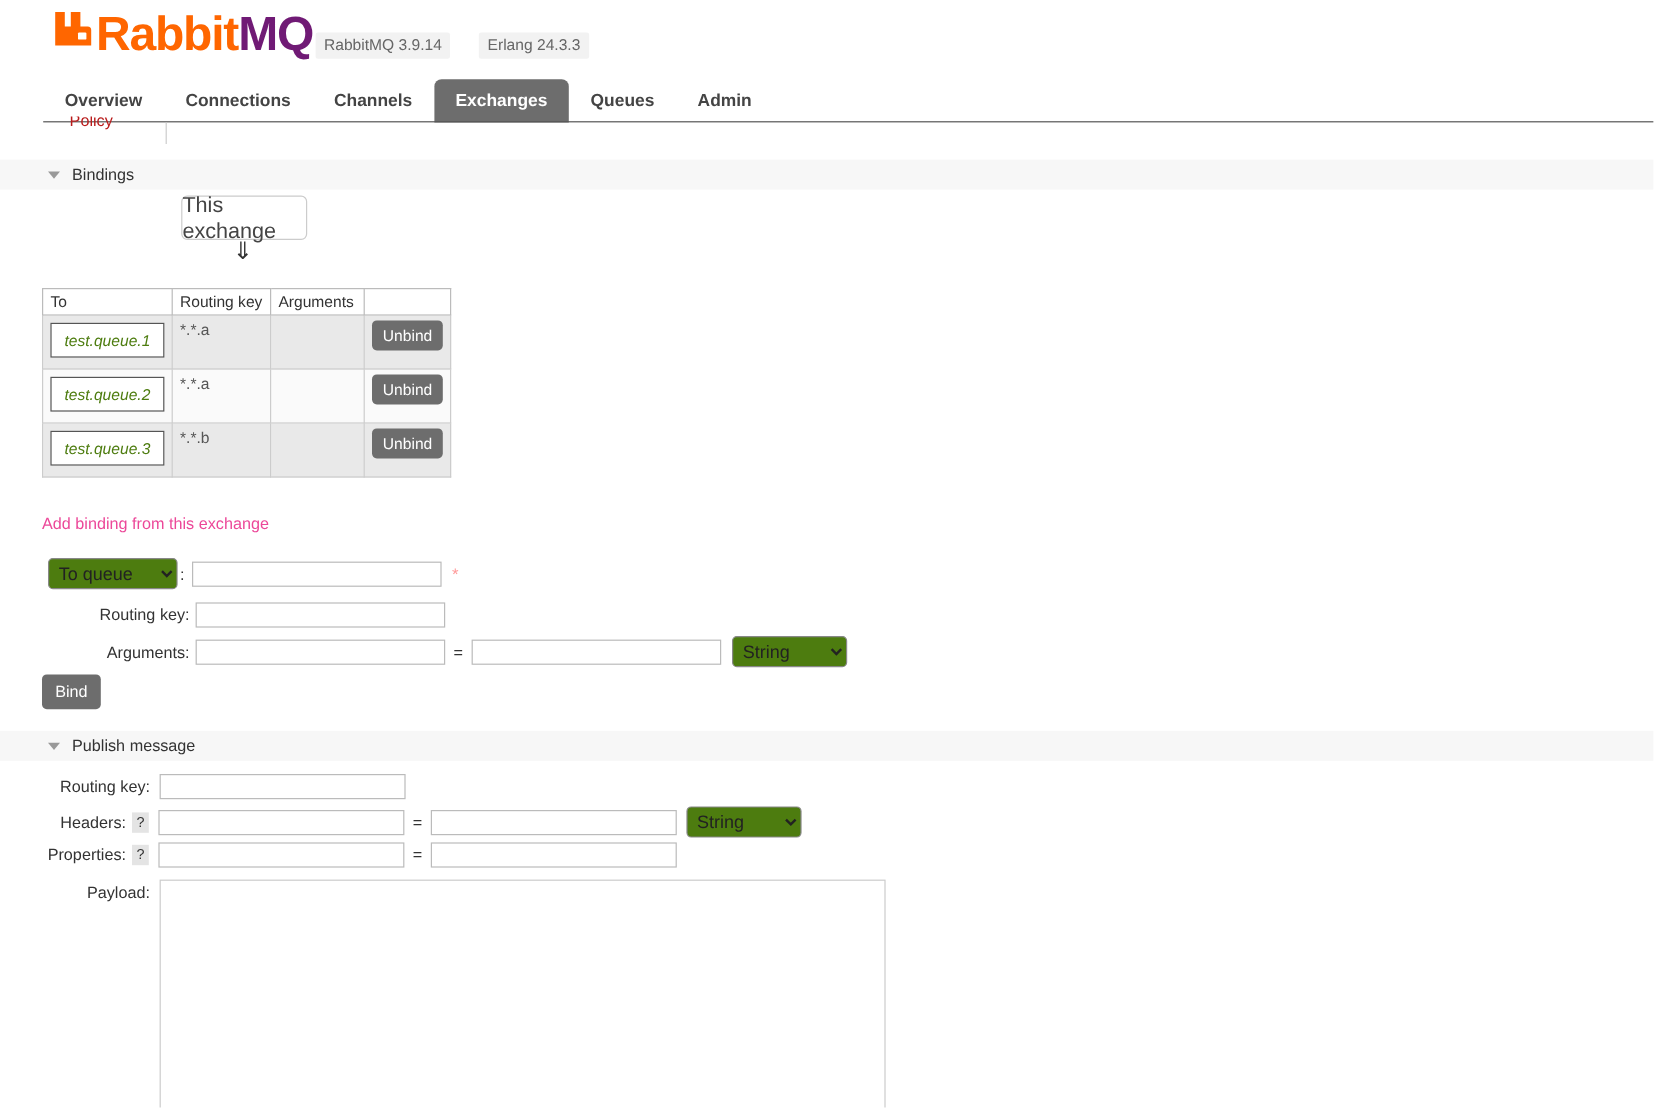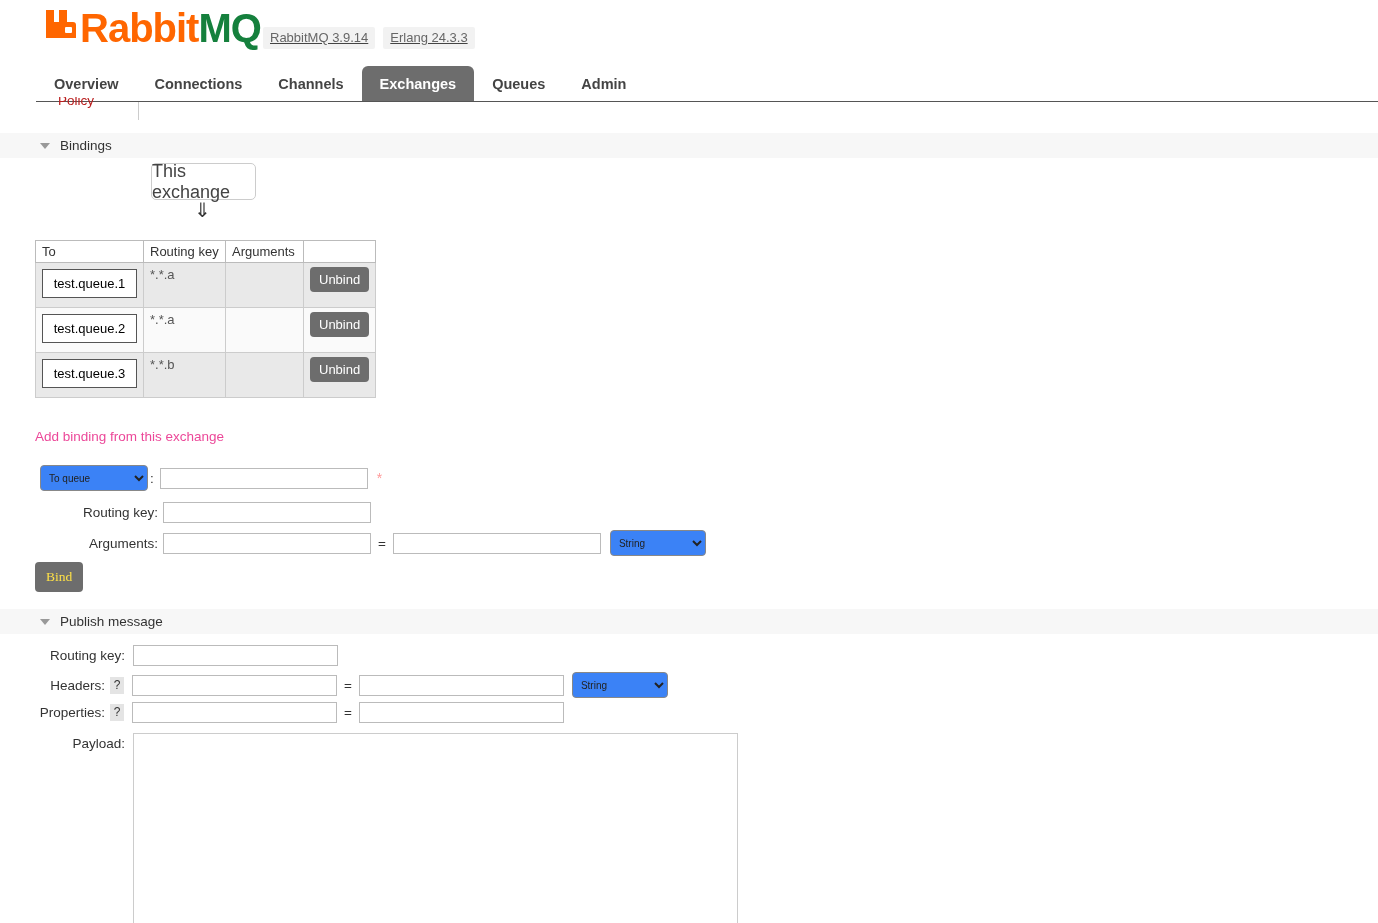--- a/index.html
+++ b/index.html
@@ -16,28 +16,28 @@
   .logo-wrap {
     position: absolute; left: 44px; top: 8px;
     display: flex; align-items: flex-end;
   }
   .logo-mark { margin-right: 2px; margin-bottom: 4px; }
   .logo-text {
     font-size: 40px; font-weight: bold; line-height: 40px;
     letter-spacing: -1px;
   }
   .logo-rabbit { color: #f60; }
-  .logo-mq { color: #15803d; text-align: right; }
+  .logo-mq { color: #701a75; text-align: right; }
   .logo-tm {
     font-size: 11px; color: #aaa; font-weight: bold;
     margin-bottom: 4px; margin-left: 3px; letter-spacing: 0;
   }
   .versions {
     position: absolute; left: 263px; top: 27px;
-    display: flex; gap: 8px; text-decoration: underline;
+    display: flex; gap: 24px;
   }
   .version-badge {
     background: #f2f2f2; color: #666;
     font-size: 13px; padding: 3px 7px 4px 7px;
     border-radius: 2px; white-space: nowrap;
   }
 
   
   #tabs {
     position: absolute; left: 0; top: 66px; width: 1250px; height: 36px;
@@ -121,22 +121,22 @@
   #bindings-table tr.odd td { background: #e9e9e9; }
   #bindings-table tr.even td { background: #fafafa; }
   .col-to { width: 108px; }
   .col-rk { width: 82px; }
   .col-args { width: 78px; }
   .col-act { width: 66px; }
   .queue-chip {
     display: block; background: #fff;
     border: 1px solid #555;
     padding: 6px 7px; text-align: center;
-    font-size: 13px; color: #000000;
-    cursor: pointer; margin-top: 2px;
+    font-size: 13px; color: #4d7c0f;
+    cursor: pointer; margin-top: 2px; font-style: italic;
   }
   .rk-text { color: #555; font-size: 13px; }
   .btn-unbind {
     background: #6d6d6d; color: #fff;
     border: none; border-radius: 4px;
     font-size: 13px; padding: 5px 9px;
     cursor: pointer; font-family: "Liberation Sans", sans-serif;
   }
 
   
@@ -144,44 +144,44 @@
     position: absolute; left: 35px; top: 429px;
     font-size: 13.5px; color: #ec4899;
   }
   .form-row { position: absolute; display: flex; align-items: center; }
   .form-label {
     font-size: 13.5px; color: #333;
     text-align: right; display: inline-block;
   }
   select.ui-select {
     font-family: "Liberation Sans", sans-serif;
-    font-size: 10px; color: #222;
-    background: #3b82f6;
+    font-size: 15px; color: #222;
+    background: #4d7c0f;
     border: 1px solid #888; border-radius: 4px;
     padding: 3px 4px; height: 26px;
   }
   input.ui-input {
     border: 1px solid #bbb; background: #fff;
     height: 21px; font-size: 13px;
     font-family: "Liberation Sans", sans-serif;
     padding: 2px 4px; color: #222;
   }
   .req-star { color: #f99; font-size: 14px; margin-left: 9px; }
   .eq-sign { font-size: 13.5px; color: #333; margin: 0 7px; }
   .help-badge {
     display: inline-block; background: #e4e4e4; color: #333;
     font-size: 12px; width: 14px; height: 17px;
     text-align: center; line-height: 17px;
     margin-left: 5px; cursor: pointer;
   }
   .btn-primary {
-    background: #6d6d6d; color: #fde047;
+    background: #6d6d6d; color: #ffffff;
     border: none; border-radius: 4px;
     font-size: 13.5px; padding: 7px 11px;
-    cursor: pointer; font-family: Liberation Serif, serif;
+    cursor: pointer; font-family: Liberation Sans, sans-serif;
   }
   textarea.ui-textarea {
     border: 1px solid #ccc; background: #fff;
     font-family: "Liberation Sans", sans-serif;
     font-size: 13px; padding: 3px; resize: none;
   }
 </style>
 </head>
 <body>
 

